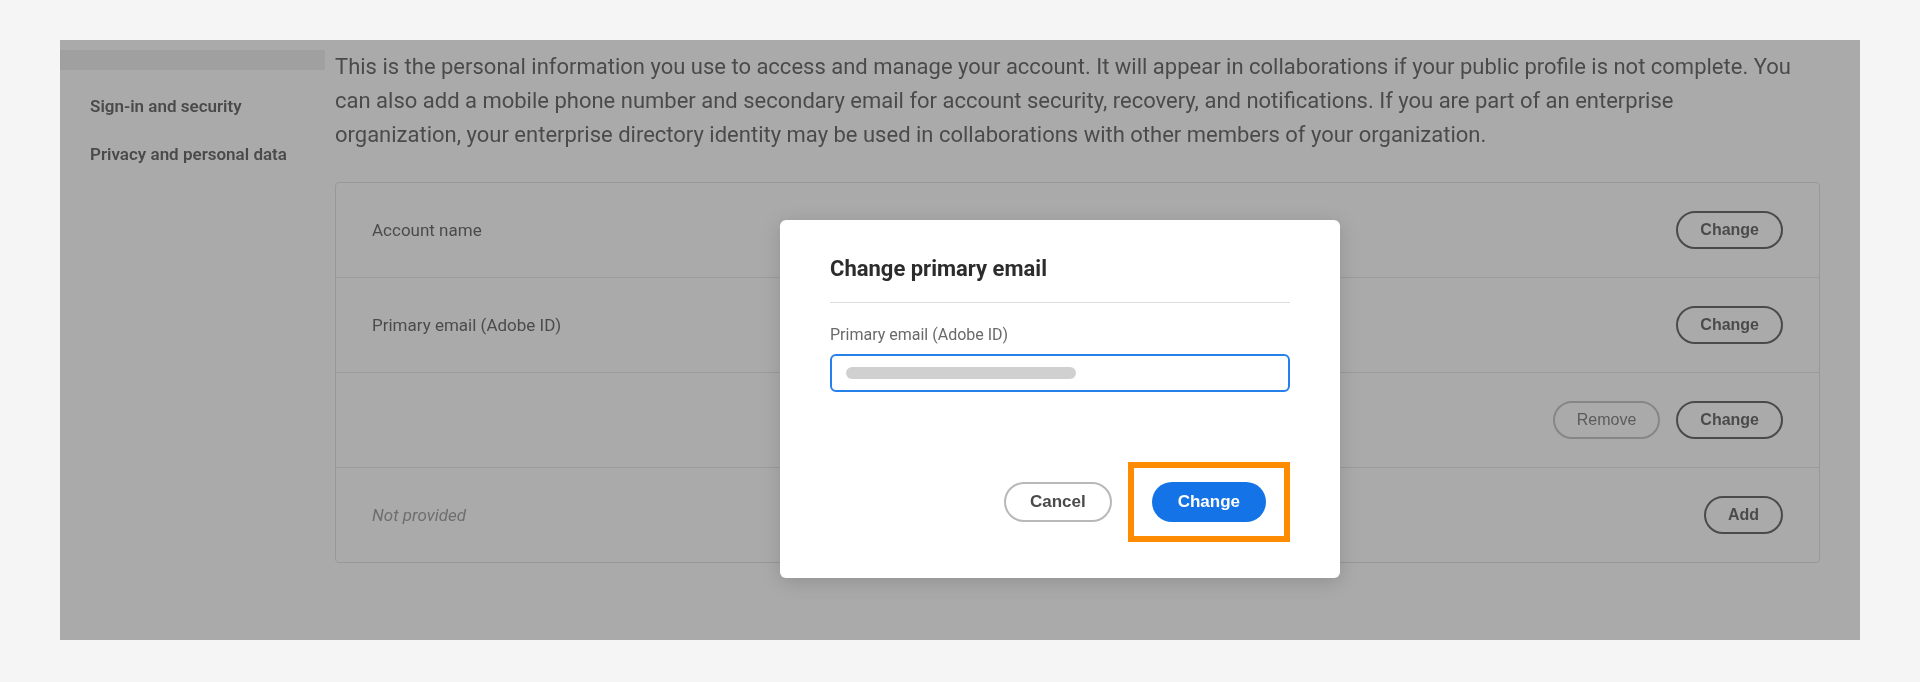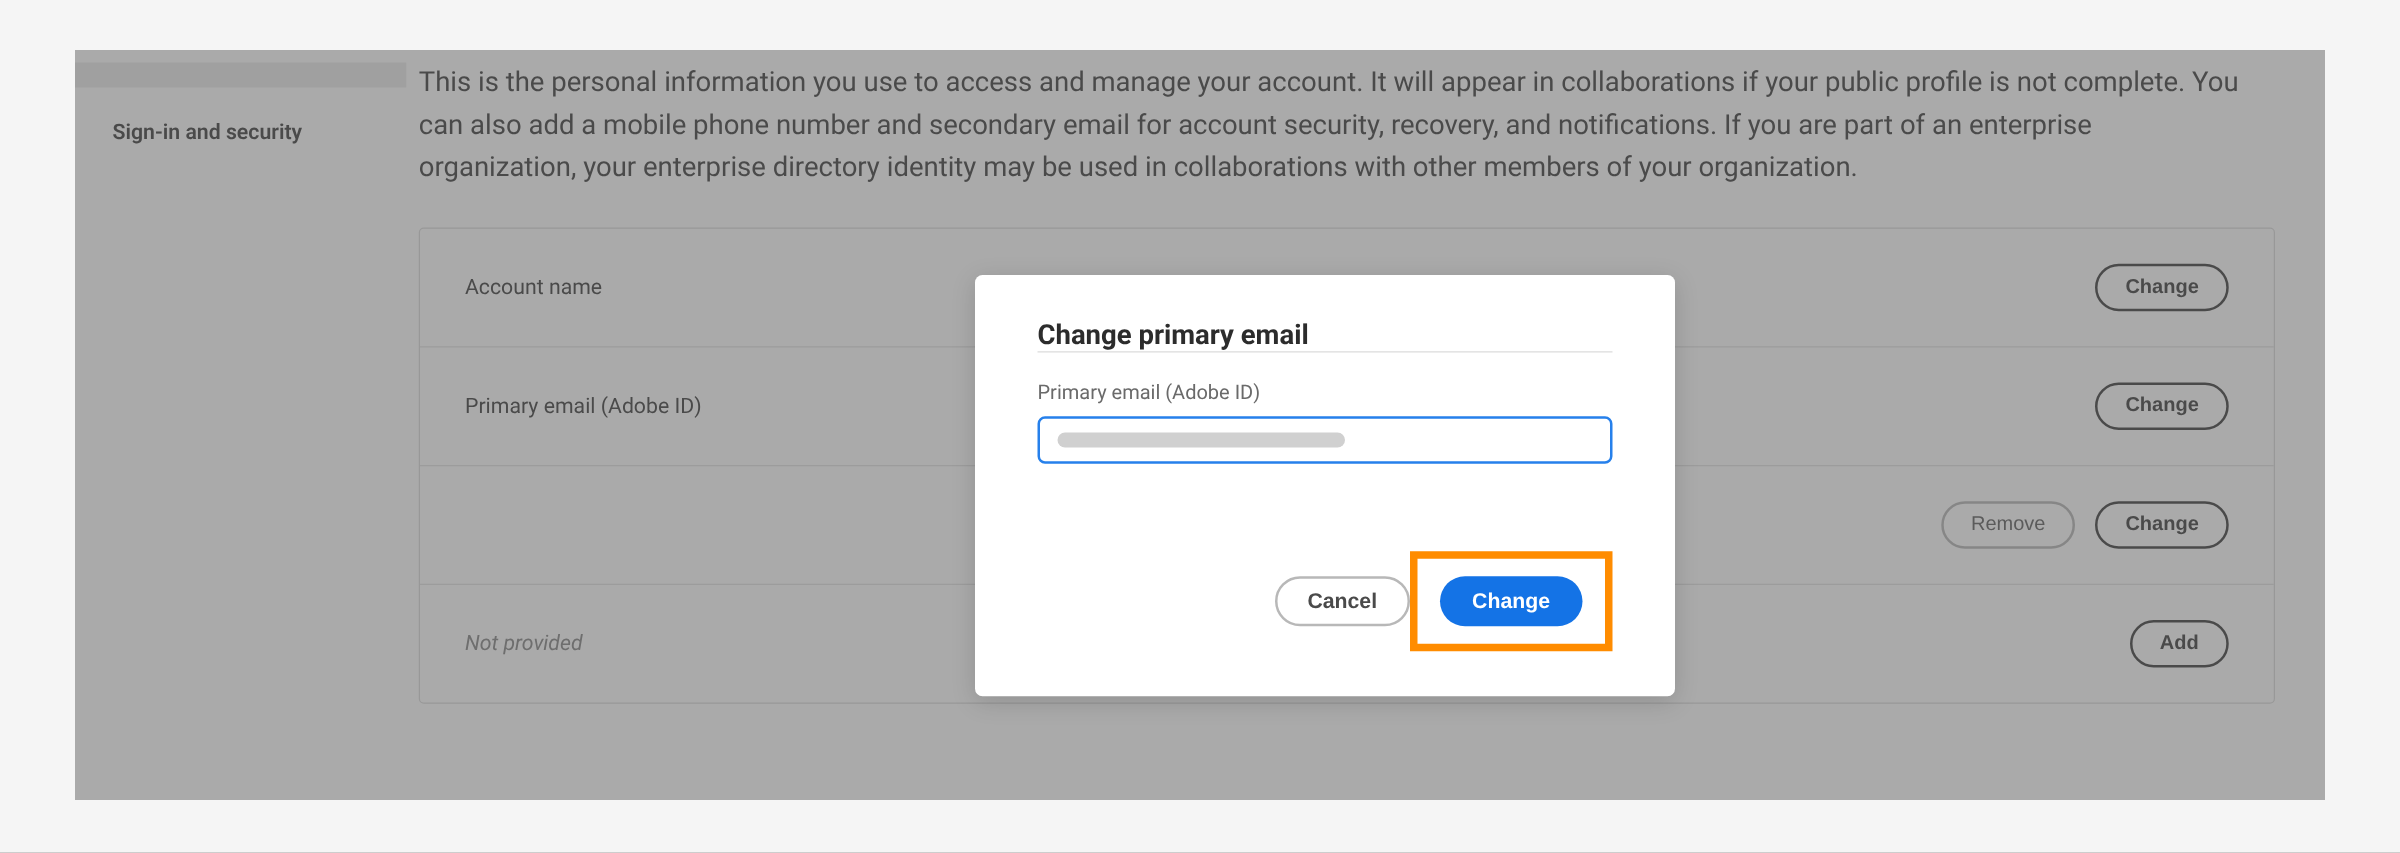--- a/index.html
+++ b/index.html
@@ -118,21 +118,21 @@
       background: #fff;
       border-radius: 6px;
       z-index: 20;
       padding: 36px 50px 36px 50px;
       box-shadow: 0 4px 20px rgba(0,0,0,0.15);
     }
     .modal-title {
       font-size: 22px;
       font-weight: 700;
       color: #2c2c2c;
-      padding-bottom: 0;
+      padding-bottom: 21px;
       border-bottom: 1px solid #dcdcdc;
       margin-bottom: 22px;
     }
     .modal-field-label {
       font-size: 16px;
       color: #6a6a6a;
       margin-bottom: 10px;
     }
     .modal-input-redacted {
       display: inline-block;
@@ -145,21 +145,21 @@
       width: 100%;
       border: 2px solid #2680eb;
       border-radius: 6px;
       padding: 11px 14px;
       display: flex;
       align-items: center;
     }
     .modal-actions {
       display: flex;
       justify-content: flex-end;
-      gap: 0;
+      gap: 16px;
       margin-top: 70px;
       align-items: center;
     }
     .modal-cancel {
       border: 2px solid #b8b8b8;
       background: #fff;
       border-radius: 22px;
       padding: 8px 24px;
       font-size: 17px;
       font-weight: 600;
@@ -183,20 +183,21 @@
     }
   </style>
 </head>
 <body>
 
 <div class="outer-container">
   <div class="page-container">
     <div class="sidebar">
       <div class="sidebar-selected-bg"></div>
       <div class="sidebar-item">Sign-in and security</div>
+      <div class="sidebar-item">Privacy and personal data</div>
     </div>
     <div class="main-content">
       <p class="description">This is the personal information you use to access and manage your account. It will appear in collaborations if your public profile is not complete. You can also add a mobile phone number and secondary email for account security, recovery, and notifications. If you are part of an enterprise organization, your enterprise directory identity may be used in collaborations with other members of your organization.</p>
       <div class="settings-panel">
         <div class="settings-row">
           <div class="row-label">Account name</div>
           <div class="row-value"></div>
           <div class="row-actions">
             <button class="pill-button">Change</button>
           </div>

